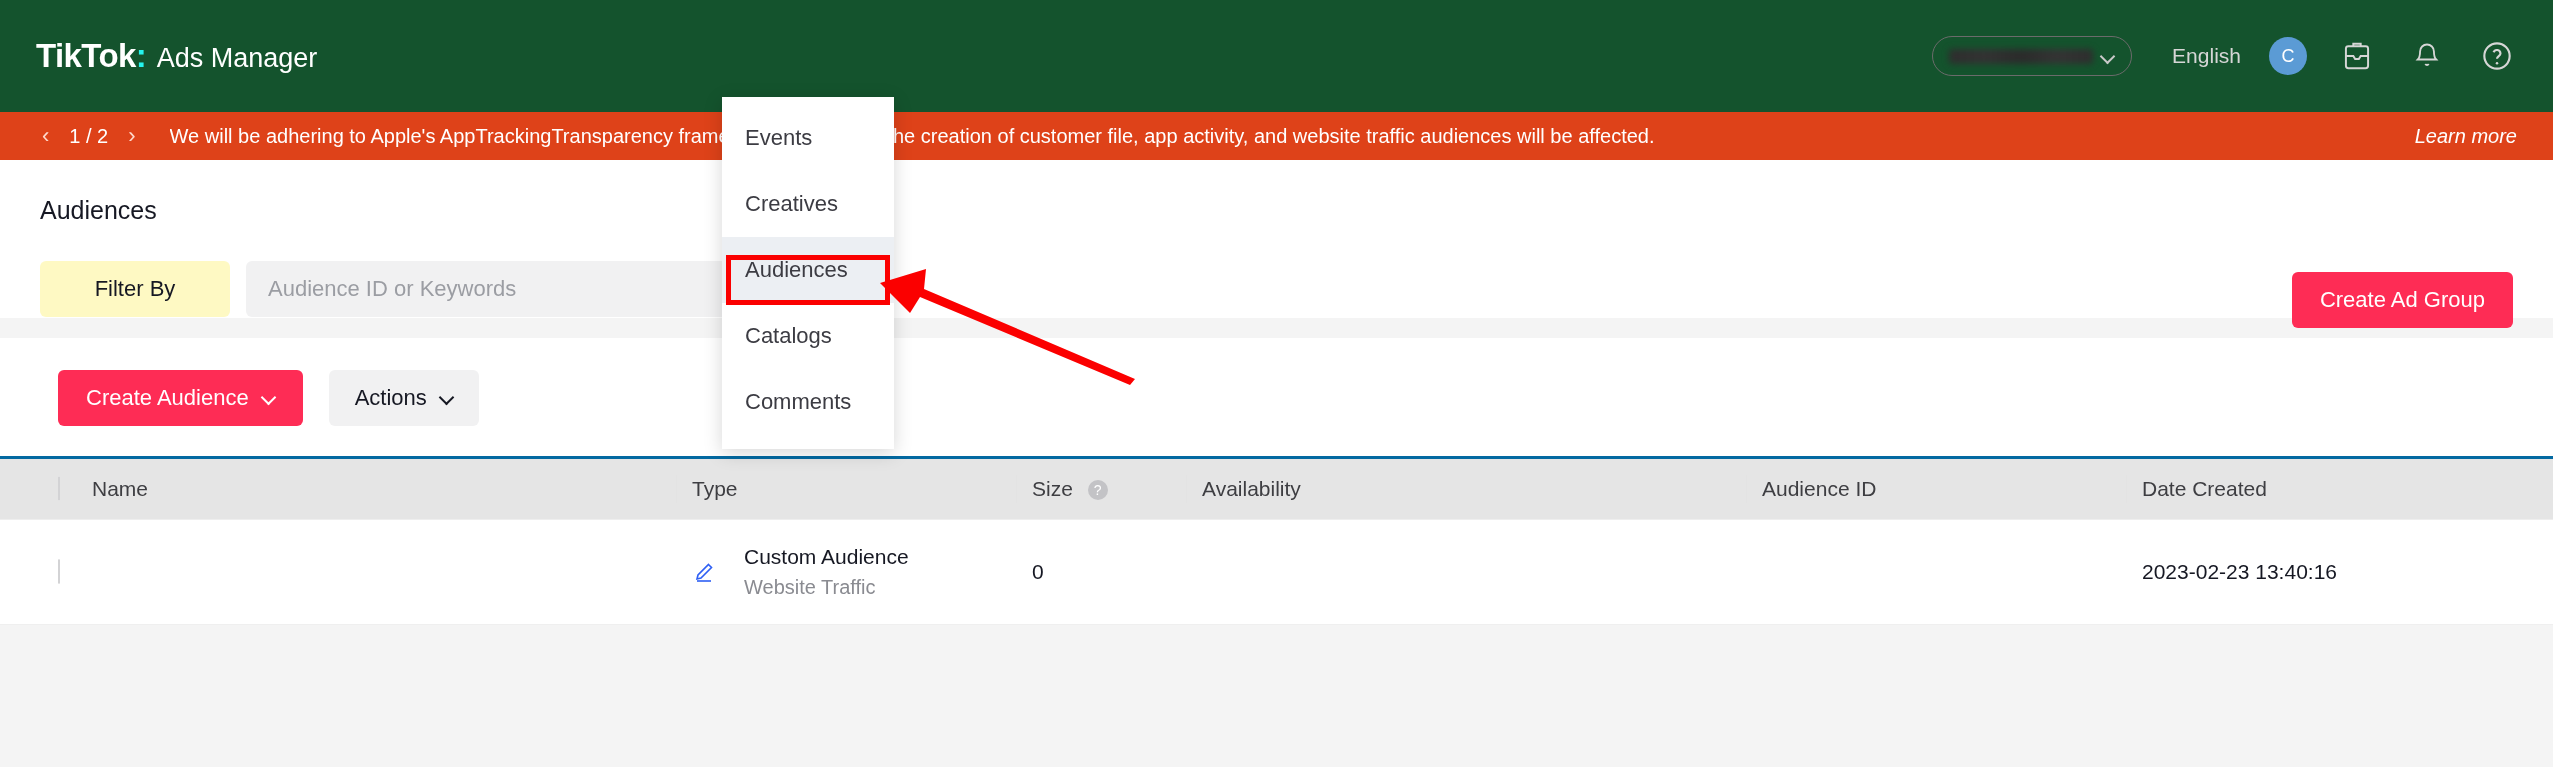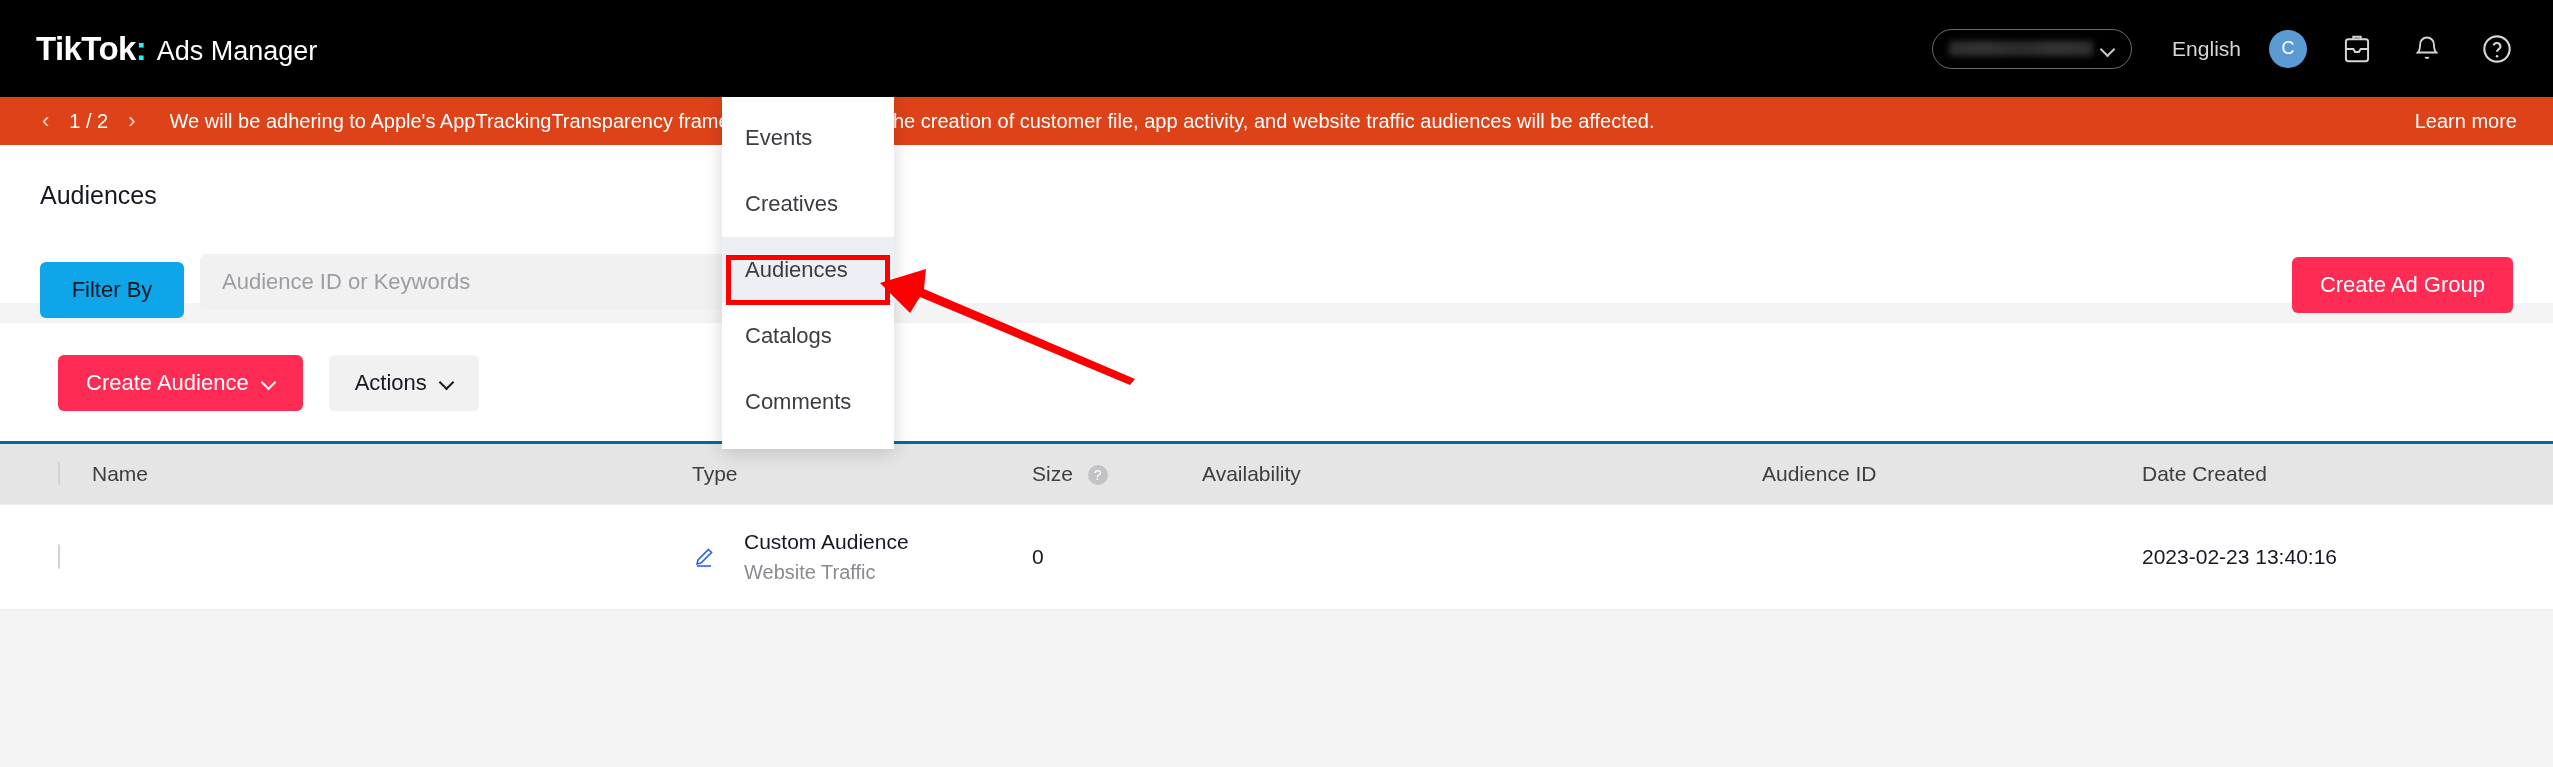--- a/index.html
+++ b/index.html
@@ -8,22 +8,22 @@
     width: 2553px;
     height: 767px;
     font-family: "Liberation Sans", sans-serif;
     background: #ffffff;
     overflow: hidden;
     position: relative;
   }
 
   
   .topnav {
-    height: 97px;
-    background: #000000;
+    height: 112px;
+    background: #14532d;
     display: flex;
     align-items: center;
     padding: 0 36px;
     position: relative;
     z-index: 5;
   }
   .brand {
     display: flex;
     align-items: baseline;
     margin-right: 86px;
@@ -164,20 +164,21 @@
     margin-left: 28px;
     white-space: nowrap;
     overflow: hidden;
   }
   .bn-learn {
     margin-left: auto;
     font-size: 20px;
     text-decoration: none;
     color: #ffffff;
     cursor: pointer;
+    font-style: italic;
   }
 
   
   .page { background: #f4f4f4; height: 622px; position: relative; }
 
   .card {
     background: #ffffff;
     margin: 0;
   }
   .card-top {
@@ -185,31 +186,30 @@
     background: #ffffff;
     height: 158px;
   }
   .page-title {
     font-size: 25px;
     color: #161823;
     margin-bottom: 36px;
   }
   .filterrow { display: flex; align-items: center; }
   .filter-by {
-    width: 144px;
+    width: 190px;
     height: 56px;
-    background: #0ea5e9;
+    background: #fef9c3;
     border-radius: 6px;
     display: flex;
     align-items: center;
     justify-content: center;
     font-size: 22px;
     color: #161823;
     cursor: pointer;
-    margin-top: 16px;
   }
   .search-wrap {
     margin-left: 16px;
     width: 600px;
     height: 56px;
     background: #f1f1f2;
     border-radius: 6px;
     display: flex;
     align-items: center;
     padding: 0 22px;

